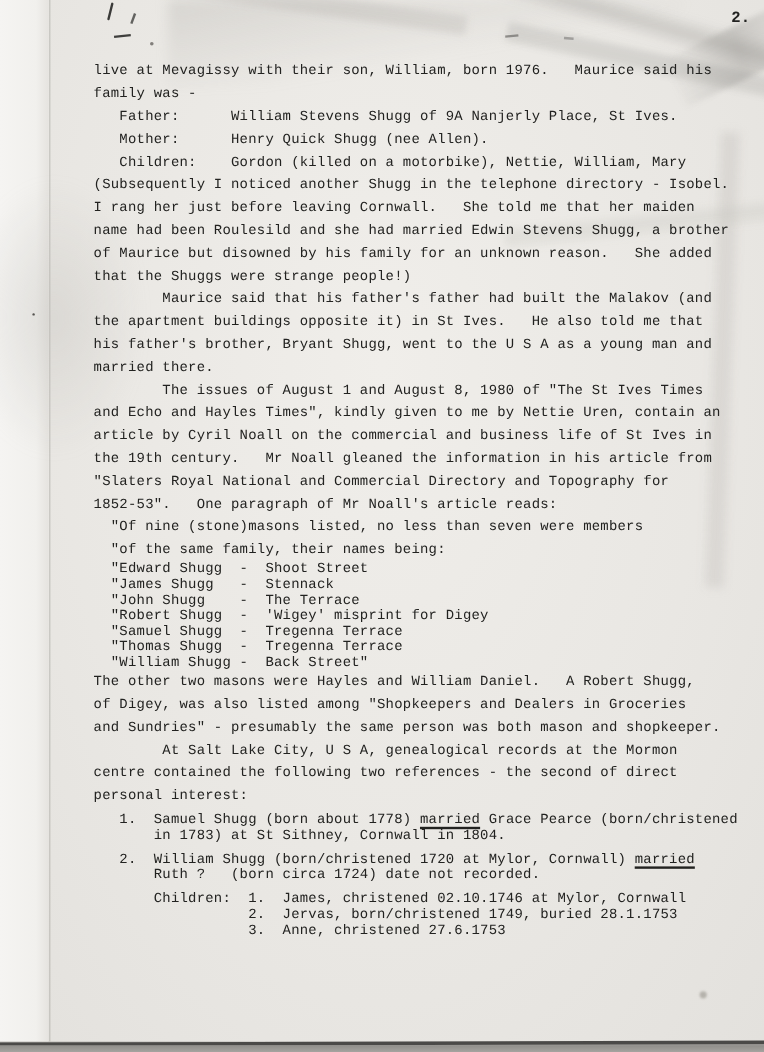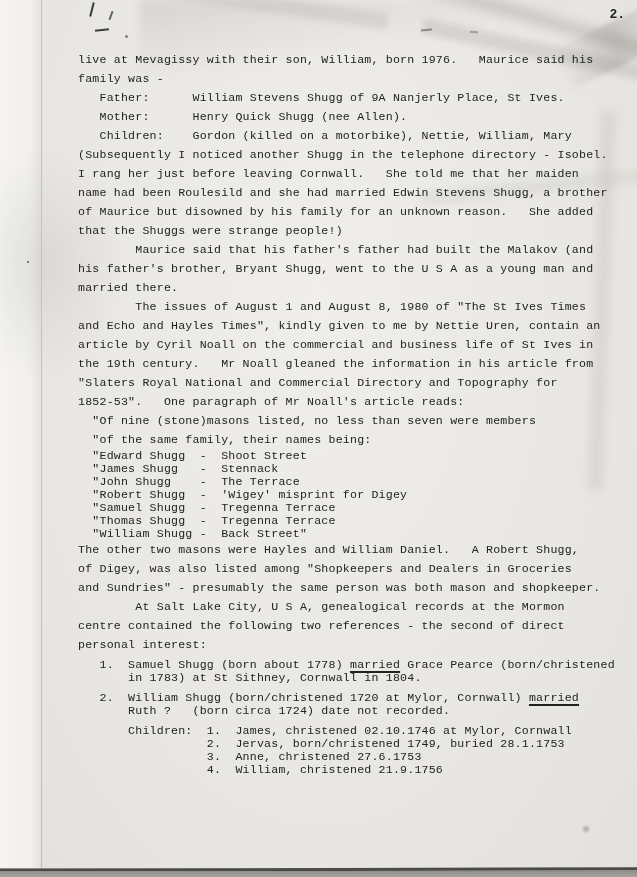--- a/index.html
+++ b/index.html
@@ -129,20 +129,21 @@
         <div class="line d">family was -</div>
         <div class="line d">   Father:      William Stevens Shugg of 9A Nanjerly Place, St Ives.</div>
         <div class="line d">   Mother:      Henry Quick Shugg (nee Allen).</div>
         <div class="line d">   Children:    Gordon (killed on a motorbike), Nettie, William, Mary</div>
         <div class="line d">(Subsequently I noticed another Shugg in the telephone directory - Isobel.</div>
         <div class="line d">I rang her just before leaving Cornwall.   She told me that her maiden</div>
         <div class="line d">name had been Roulesild and she had married Edwin Stevens Shugg, a brother</div>
         <div class="line d">of Maurice but disowned by his family for an unknown reason.   She added</div>
         <div class="line d">that the Shuggs were strange people!)</div>
         <div class="line d">        Maurice said that his father's father had built the Malakov (and</div>
+        <div class="line d">the apartment buildings opposite it) in St Ives.   He also told me that</div>
         <div class="line d">his father's brother, Bryant Shugg, went to the U S A as a young man and</div>
         <div class="line d">married there.</div>
         <div class="line d">        The issues of August 1 and August 8, 1980 of "The St Ives Times</div>
         <div class="line d">and Echo and Hayles Times", kindly given to me by Nettie Uren, contain an</div>
         <div class="line d">article by Cyril Noall on the commercial and business life of St Ives in</div>
         <div class="line d">the 19th century.   Mr Noall gleaned the information in his article from</div>
         <div class="line d">"Slaters Royal National and Commercial Directory and Topography for</div>
         <div class="line d">1852-53".   One paragraph of Mr Noall's article reads:</div>
         <div class="line d">  "Of nine (stone)masons listed, no less than seven were members</div>
         <div class="line d">  "of the same family, their names being:</div>
@@ -159,18 +160,17 @@
         <div class="line d">        At Salt Lake City, U S A, genealogical records at the Mormon</div>
         <div class="line d">centre contained the following two references - the second of direct</div>
         <div class="line d">personal interest:</div>
         <div class="line t g2">   1.  Samuel Shugg (born about 1778) <u>married</u> Grace Pearce (born/christened</div>
         <div class="line t">       in 1783) at St Sithney, Cornwall in 1804.</div>
         <div class="line t g">   2.  William Shugg (born/christened 1720 at Mylor, Cornwall) <u>married</u></div>
         <div class="line t">       Ruth ?   (born circa 1724) date not recorded.</div>
         <div class="line t g">       Children:  1.  James, christened 02.10.1746 at Mylor, Cornwall</div>
         <div class="line t">                  2.  Jervas, born/christened 1749, buried 28.1.1753</div>
         <div class="line t">                  3.  Anne, christened 27.6.1753</div>
-        <div class="line t">                  4.  William, christened 21.9.1756</div>
       </div>
   </div>
   <div class="bottom-line"></div>
   <div class="bottom-band"></div>
 </div>
 
 </body></html>

